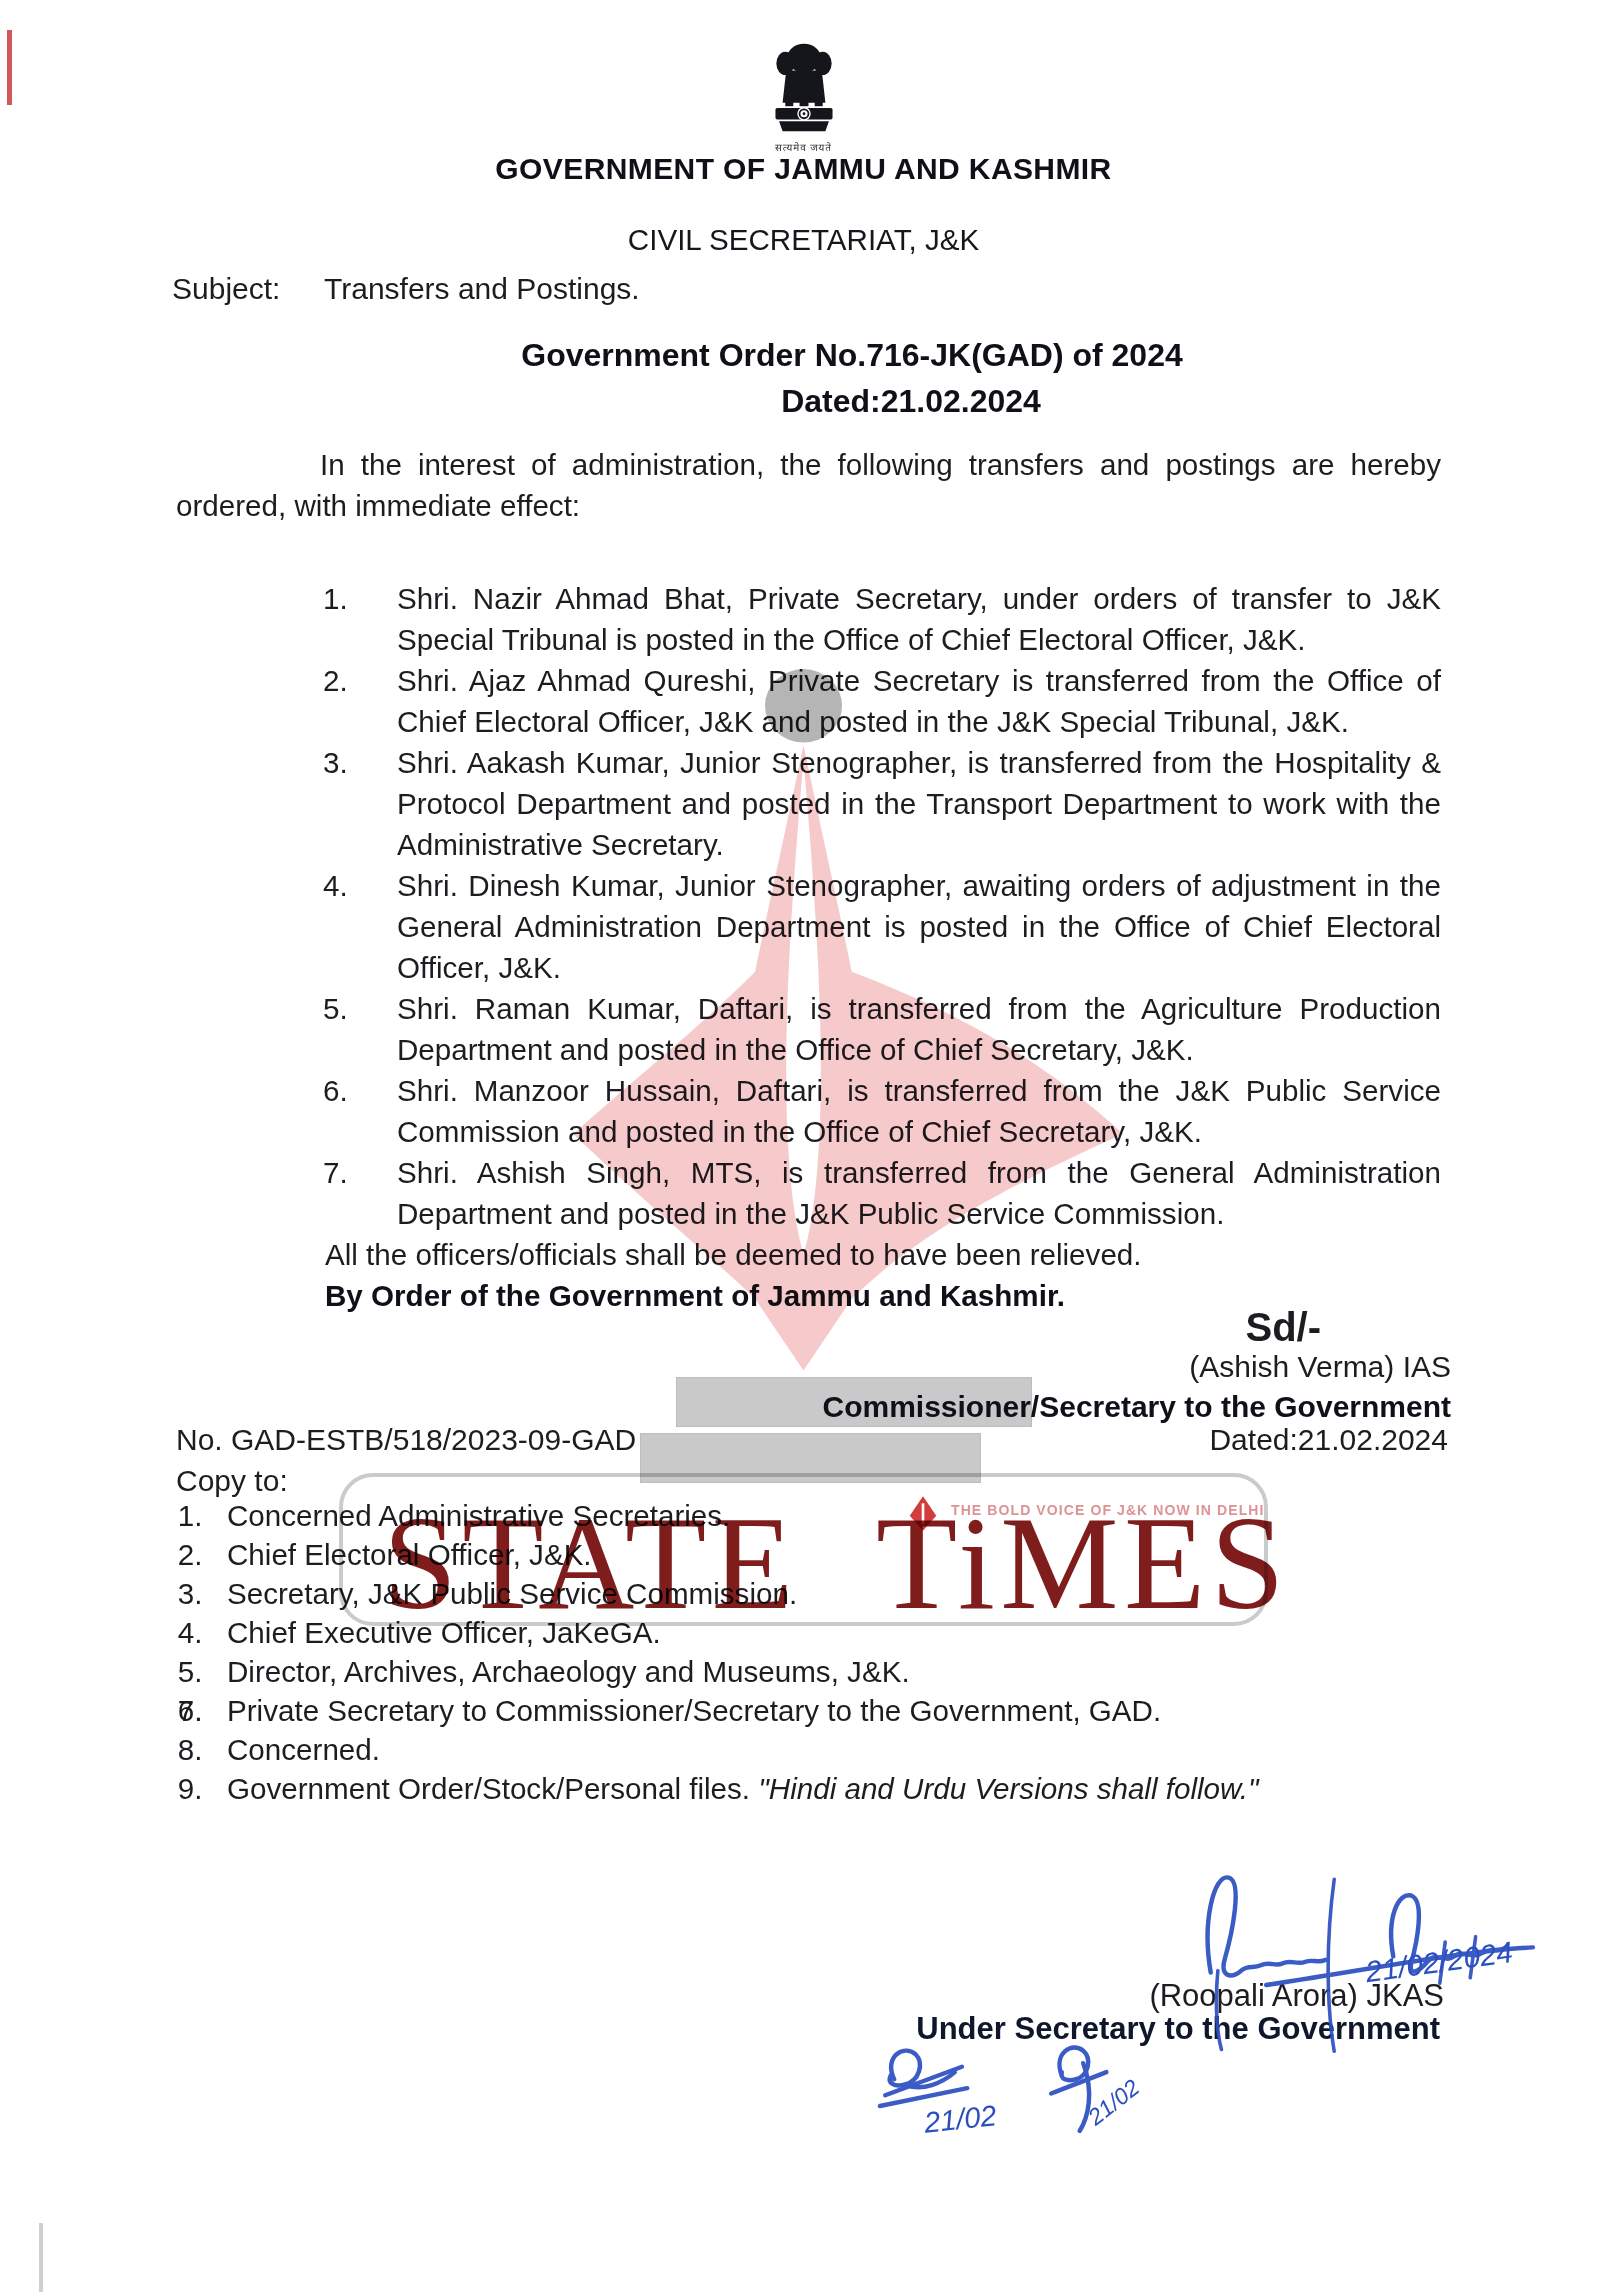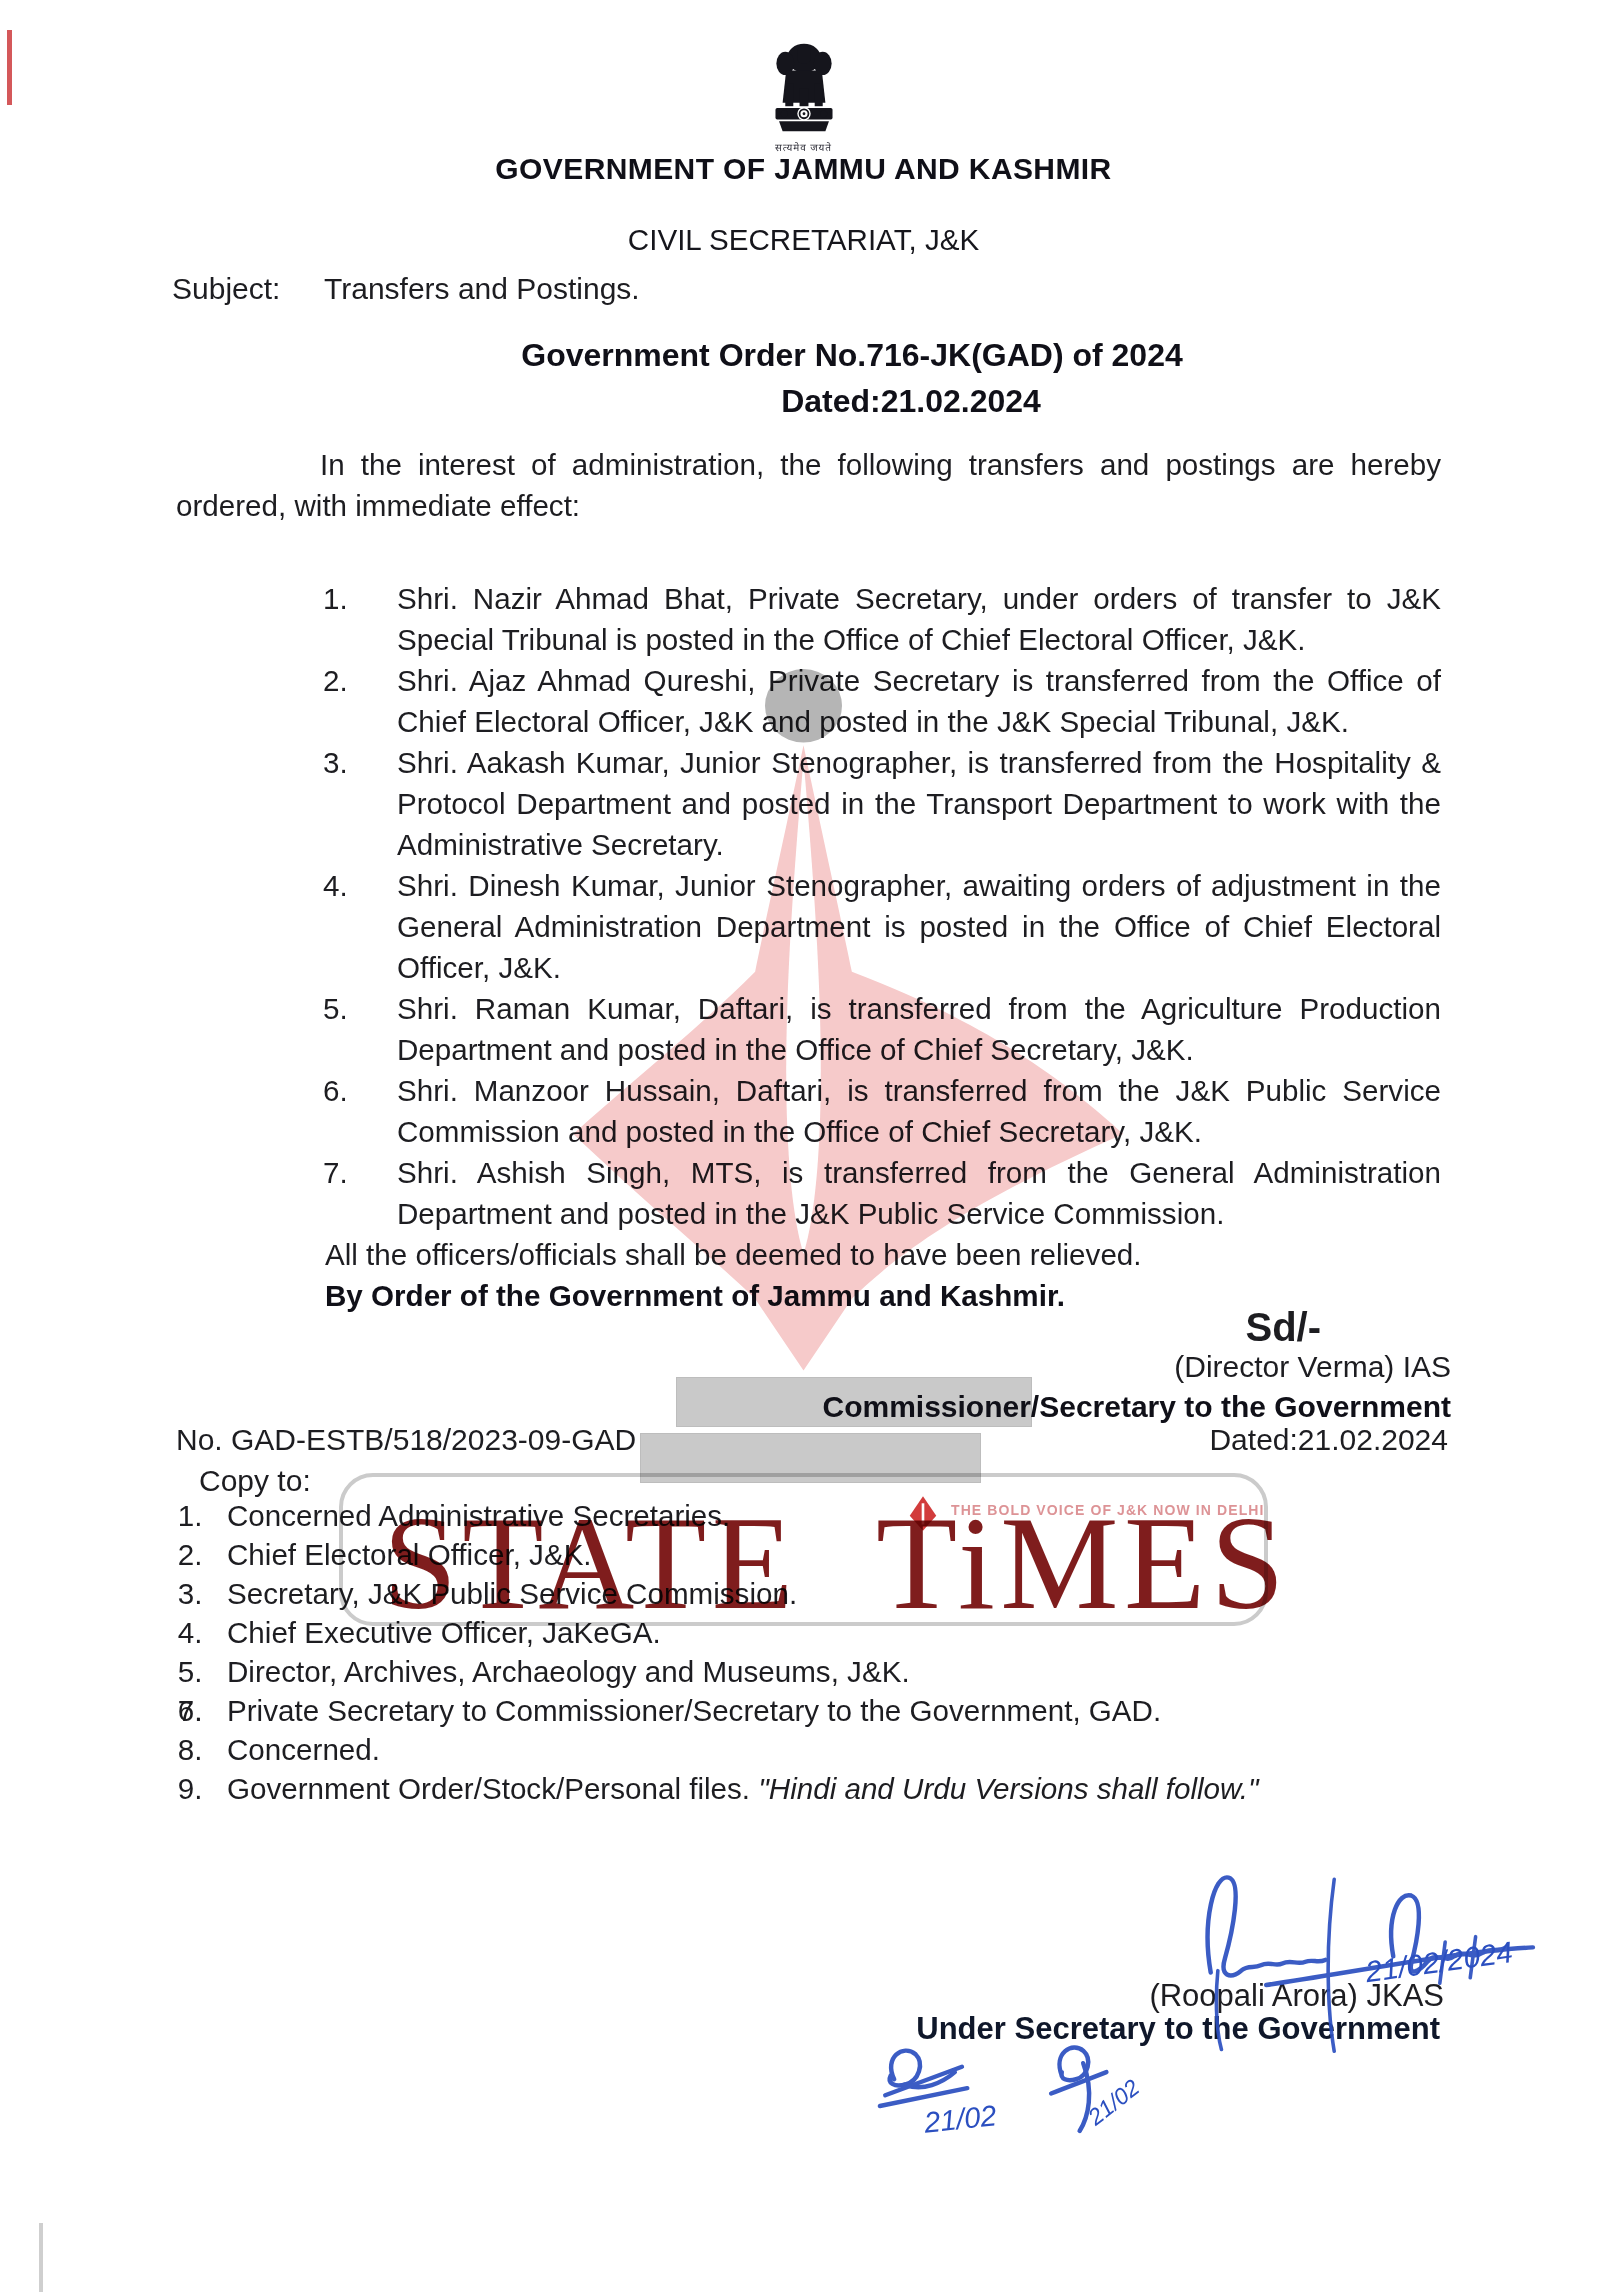--- a/index.html
+++ b/index.html
@@ -31,21 +31,21 @@
   .t-item .num{position:absolute;left:147px;top:0;}
   .plain{padding-left:149px;text-align:left;}
   .byorder{padding-left:149px;text-align:left;font-weight:bold;color:#101018;}
 
   .sig-block{right:156px;top:1307px;text-align:right;font-size:30px;line-height:40px;}
   .sig-block .sd{font-weight:bold;font-size:40px;padding-right:130px;}
   .sig-block .desig{font-weight:bold;color:#101018;}
 
   .ref-no{left:176px;top:1423px;font-size:30px;}
   .ref-date{right:159px;top:1423px;font-size:30px;}
-  .copyto{left:176px;top:1464px;font-size:30px;margin-left:23px;}
+  .copyto{left:176px;top:1464px;font-size:30px;}
   .c-list{left:176px;top:1496px;width:1272px;font-size:29.6px;line-height:39px;}
   .c-item{position:relative;padding-left:51px;}
   .c-item .num{position:absolute;left:1.8px;top:0;}
   .c-item .it{font-style:italic;}
 
   
   .barA{left:676px;top:1377px;width:354px;height:48px;background:#c9c9c9;border:0.9px solid #bdbdbd;}
   .barB{left:640px;top:1433px;width:339px;height:48px;background:#c9c9c9;border:0.9px solid #bdbdbd;}
 
   
@@ -119,21 +119,21 @@
     <div class="t-item"><span class="num">4.</span><span>Shri. Dinesh Kumar, Junior Stenographer, awaiting orders of adjustment in the General Administration Department is posted in the Office of Chief Electoral Officer, J&amp;K.</span></div>
     <div class="t-item"><span class="num">5.</span><span>Shri. Raman Kumar, Daftari, is transferred from the Agriculture Production Department and posted in the Office of Chief Secretary, J&amp;K.</span></div>
     <div class="t-item"><span class="num">6.</span><span>Shri. Manzoor Hussain, Daftari, is transferred from the J&amp;K Public Service Commission and posted in the Office of Chief Secretary, J&amp;K.</span></div>
     <div class="t-item"><span class="num">7.</span><span>Shri. Ashish Singh, MTS, is transferred from the General Administration Department and posted in the J&amp;K Public Service Commission.</span></div>
     <div class="plain">All the officers/officials shall be deemed to have been relieved.</div>
     <div class="byorder">By Order of the Government of Jammu and Kashmir.</div>
   </div>
 
   <div class="abs sig-block">
     <div class="sd">Sd/-</div>
-    <div>(Director Verma) IAS</div>
+    <div>(Ashish Verma) IAS</div>
     <div class="desig">Commissioner/Secretary to the Government</div>
   </div>
 
   <div class="abs ref-no">No. GAD-ESTB/518/2023-09-GAD</div>
   <div class="abs ref-date">Dated:21.02.2024</div>
 
   <div class="abs copyto">Copy to:</div>
   <div class="abs c-list">
     <div class="c-item"><span class="num">1.</span><span>Concerned Administrative Secretaries.</span></div>
     <div class="c-item"><span class="num">2.</span><span>Chief Electoral Officer, J&amp;K.</span></div>

